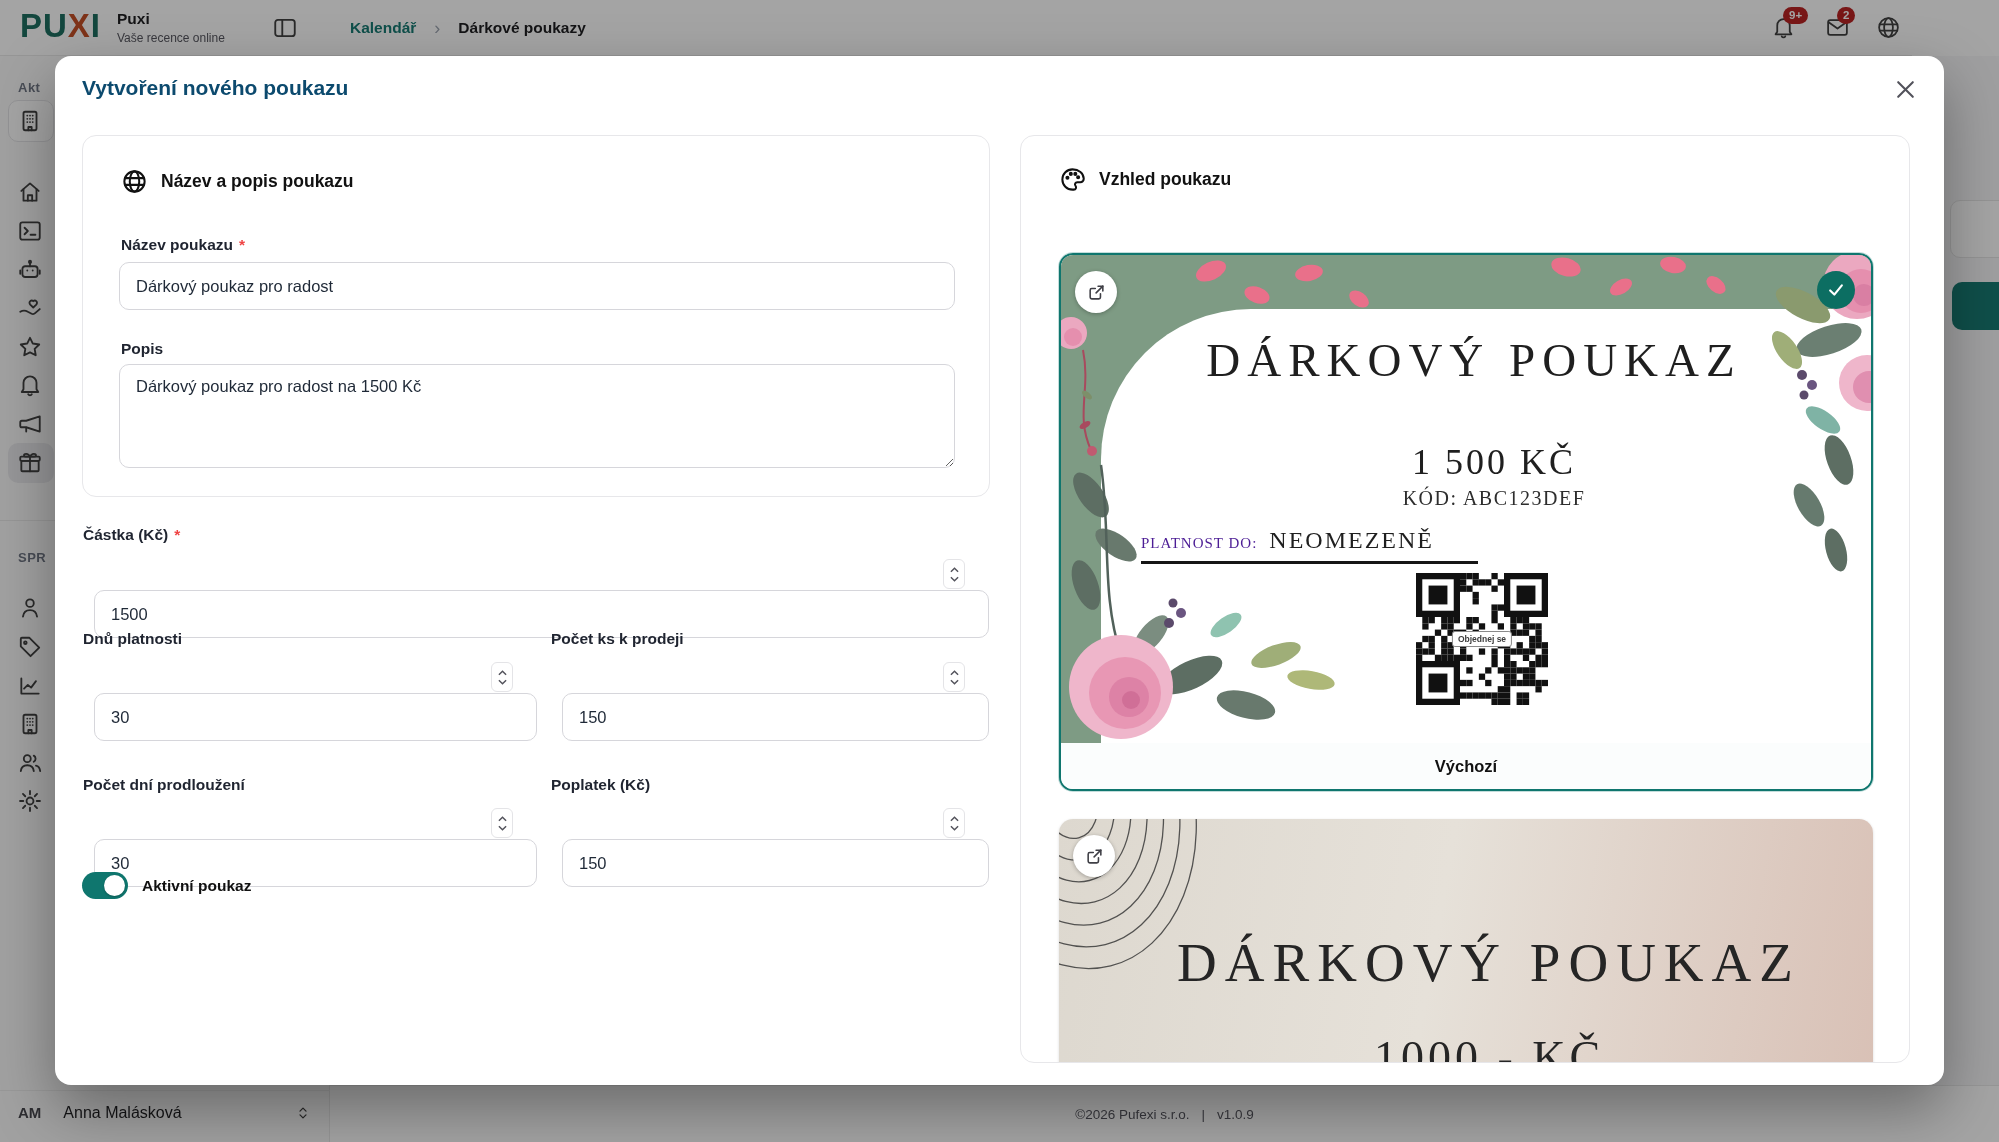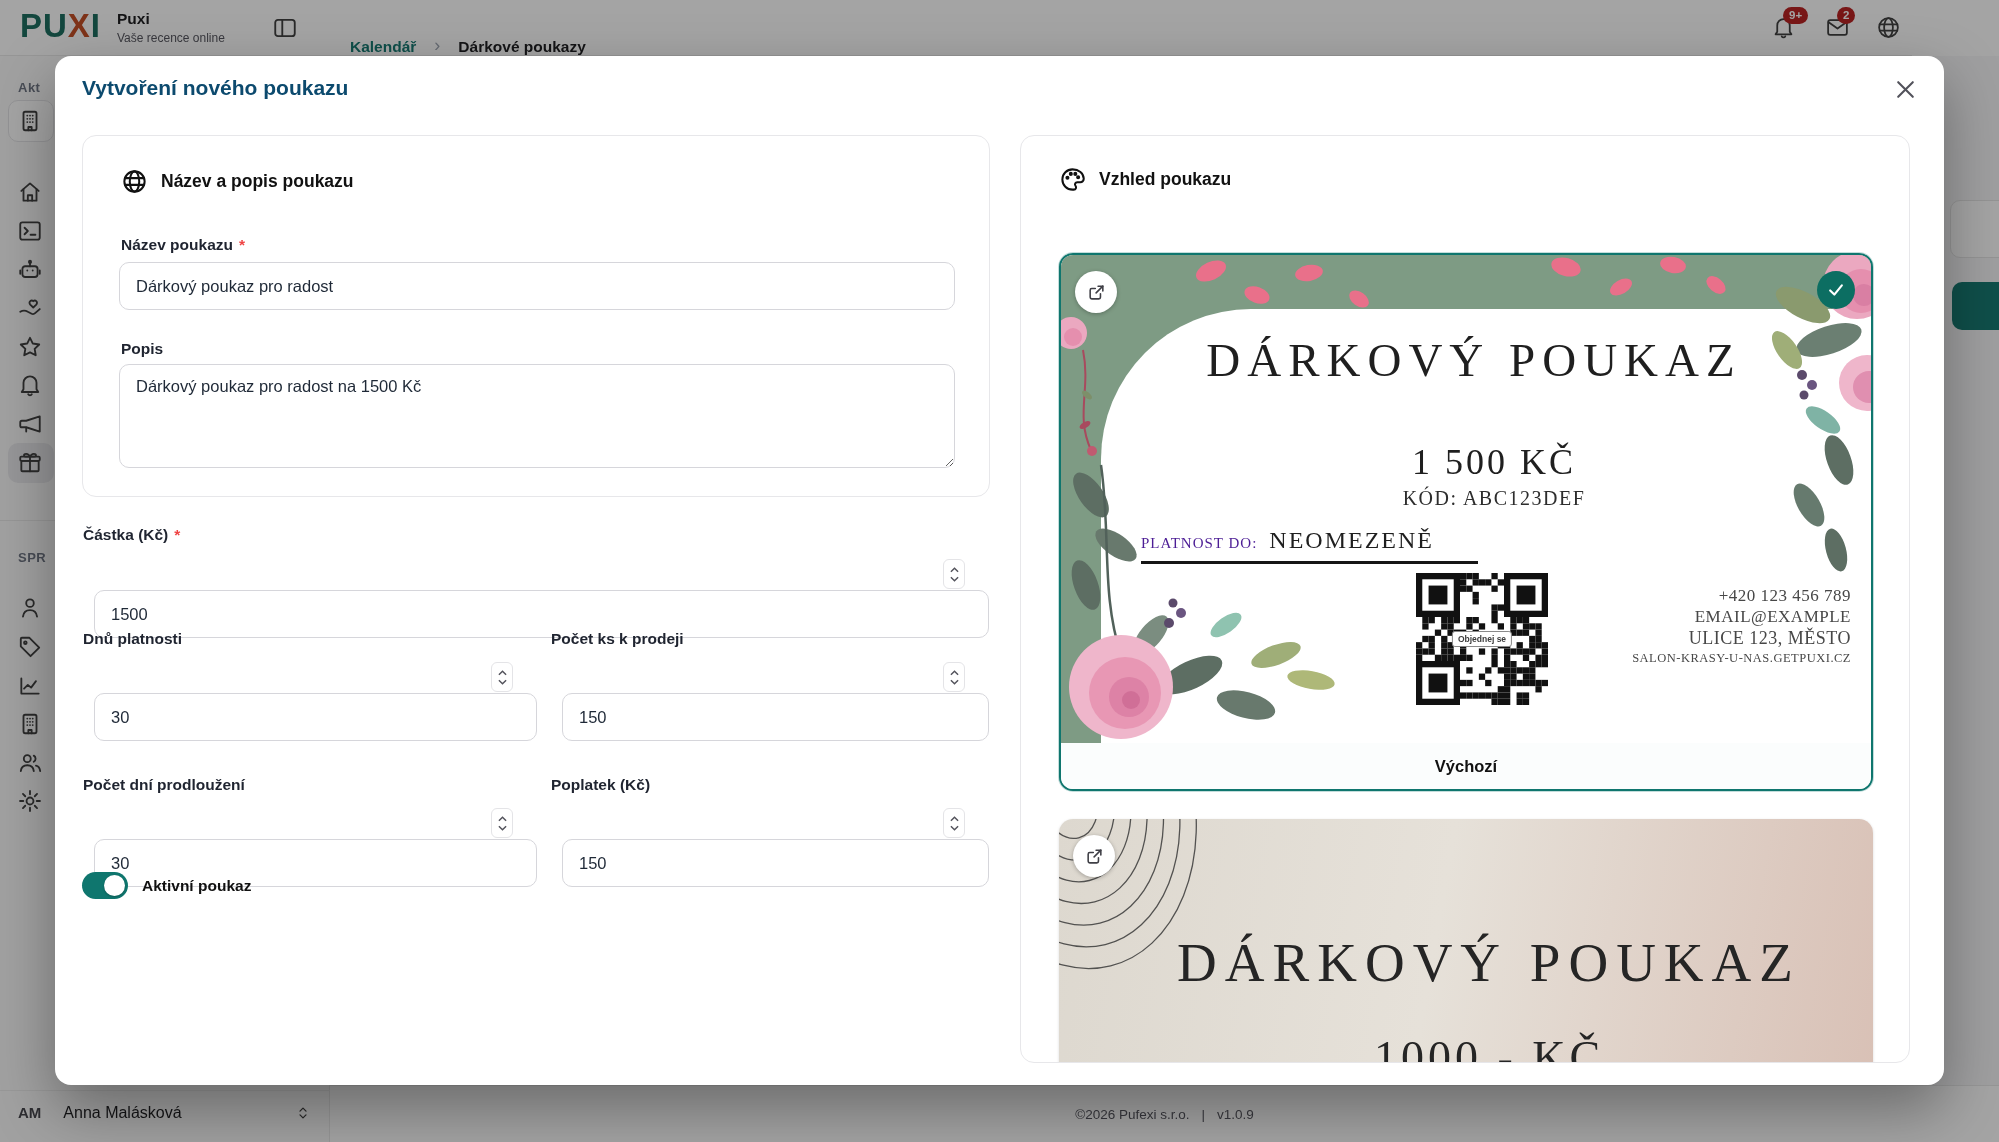--- a/index.html
+++ b/index.html
@@ -13,21 +13,21 @@
 
   
   .topbar { position:absolute; left:0; top:0; width:1912px; height:56px; background:#fff; border-bottom:1px solid #e8e8e8; z-index:1; }
   .logo { position:absolute; left:20px; top:7px; font-size:33px; font-weight:800; letter-spacing:1px; display:flex; }
   .logo .t { color: var(--logo-teal,#156a5b); }
   .logo .o { color: var(--logo-orange,#c2491f); }
   .app-id { position:absolute; left:117px; top:10px; }
   .app-id .nm { font-size:15.5px; font-weight:700; color:#18181b; }
   .app-id .tg { font-size:12px; color:#52525b; margin-top:3px; }
   .panel-btn { position:absolute; left:272px; top:15px; }
-  .crumbs { position:absolute; left:350px; top:0; height:56px; display:flex; align-items:flex-end; gap:18px; font-size:15.5px; font-weight:600; }
+  .crumbs { position:absolute; left:350px; top:0; height:56px; display:flex; align-items:center; gap:18px; font-size:15.5px; font-weight:600; }
   .crumb-link { color: var(--accent,#0f766e); cursor:pointer; }
   .crumb-sep { color:#9ca3af; font-size:18px; font-weight:400; }
   .crumb-cur { color:#18181b; }
   .top-ic { position:absolute; top:15px; }
   .badge { position:absolute; top:-8px; left:12px; background:var(--badge-red,#b91c1c); color:#fff; font-size:11.5px; font-weight:700; border-radius:9px; padding:2.5px 6px; line-height:1; min-width:18px; text-align:center; }
 
   .sidebar { position:absolute; left:0; top:56px; width:330px; height:1086px; background:#fbfbfb; border-right:1px solid #e8e8e8; z-index:1; }
   .rail-label { position:absolute; left:18px; font-size:13px; font-weight:700; color:#6b7280; letter-spacing:.5px; }
   .rail-item { position:absolute; left:17px; width:26px; height:26px; cursor:pointer; }
   .sel-box { position:absolute; left:8px; top:44px; width:46px; height:42px; background:#fff; border:1px solid #e4e4e7; border-radius:10px; }
@@ -604,26 +604,20 @@
                 <rect x="84" y="0" width="42" height="42"></rect>
                 <rect x="90" y="6" width="30" height="30" fill="#fff"></rect>
                 <rect x="96" y="12" width="18" height="18" fill="#111"></rect>
                 <rect x="0" y="84" width="42" height="42"></rect>
                 <rect x="6" y="90" width="30" height="30" fill="#fff"></rect>
                 <rect x="12" y="96" width="18" height="18" fill="#111"></rect>
               </g>
             </svg>
           <span class="qr-label">Objednej se</span>
         </div>
-        <div class="vtxt serif v-contact">
-          <div class="c1">+420 123 456 789</div>
-          <div class="c2">EMAIL@EXAMPLE</div>
-          <div class="c3">ULICE 123, MĚSTO</div>
-          <div class="c4">SALON-KRASY-U-NAS.GETPUXI.CZ</div>
-        </div>
         <div class="round-btn">
           <svg class="ic" width="19" height="19" viewBox="0 0 24 24" style="stroke:#3f3f46;stroke-width:2">
               <path d="M17 13.5V18a2 2 0 0 1-2 2H6a2 2 0 0 1-2-2V9a2 2 0 0 1 2-2h4.5"></path>
               <polyline points="14,4 20,4 20,10"></polyline>
               <line x1="20" y1="4" x2="11.5" y2="12.5"></line>
             </svg>
         </div>
         <div class="check-badge">
           <svg width="20" height="20" viewBox="0 0 24 24">
               <polyline points="5,12.5 10,17.5 19,6.5" fill="none" stroke="#fff" stroke-width="2.6" stroke-linecap="round" stroke-linejoin="round"></polyline>

